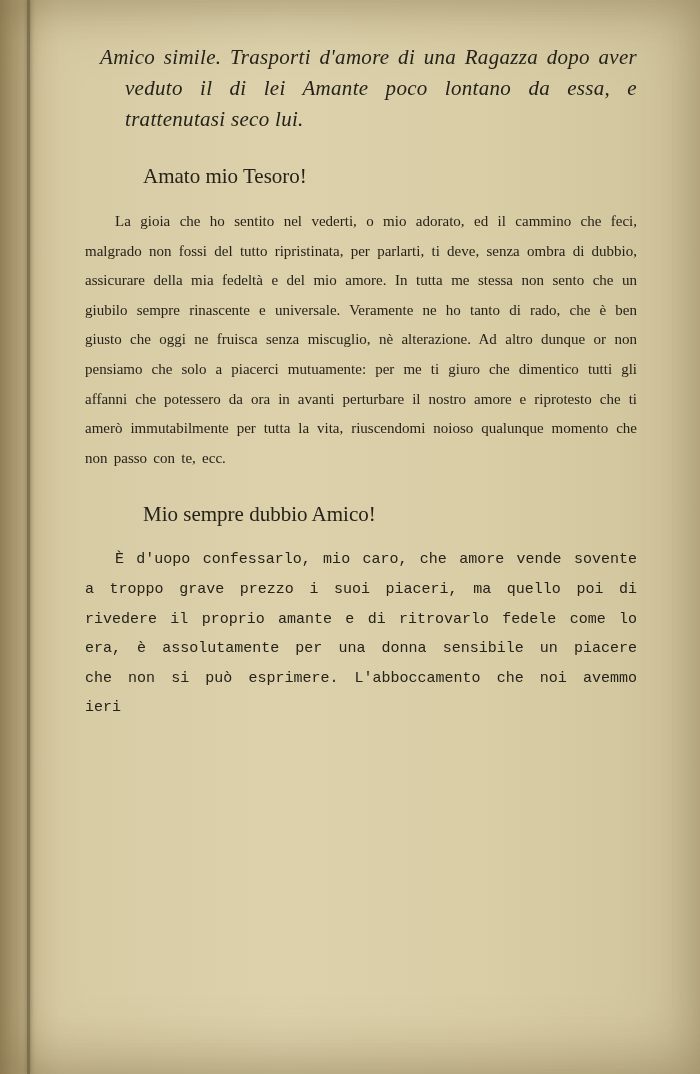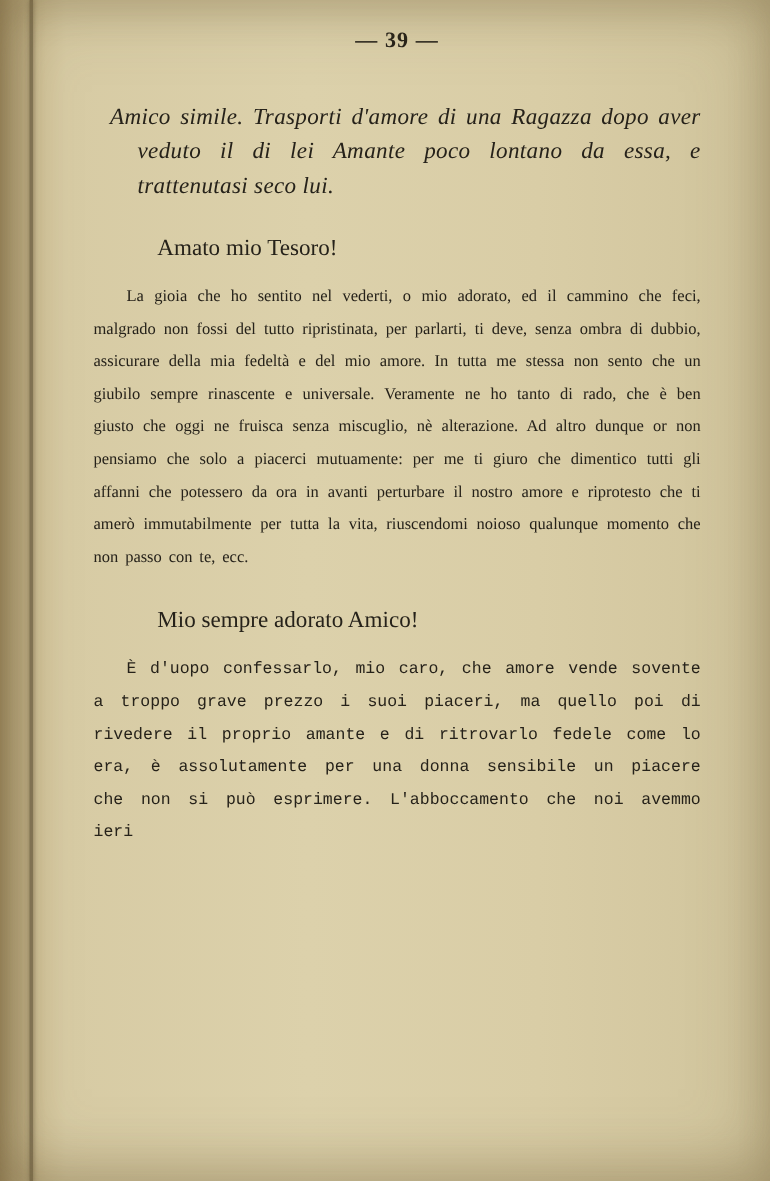--- a/index.html
+++ b/index.html
@@ -78,28 +78,27 @@
     font-family: Liberation Mono, monospace;
   }
 </style>
 </head>
 <body>
 
 <div class="gutter-line"></div>
 
 <div class="content">
 
-  <div class="page-number">— 39 —</div>
 
   <p class="letter-heading">Amico simile. Trasporti d'amore di una Ragazza dopo aver veduto il di lei Amante poco lontano da essa, e trattenutasi seco lui.</p>
 
   <p class="salutation">Amato mio Tesoro!</p>
 
   <p class="letter-body">La gioia che ho sentito nel vederti, o mio adorato, ed il cammino che feci, malgrado non fossi del tutto ripristinata, per parlarti, ti deve, senza ombra di dubbio, assicurare della mia fedeltà e del mio amore. In tutta me stessa non sento che un giubilo sempre rinascente e universale. Veramente ne ho tanto di rado, che è ben giusto che oggi ne fruisca senza miscuglio, nè alterazione. Ad altro dunque or non pensiamo che solo a piacerci mutuamente: per me ti giuro che dimentico tutti gli affanni che potessero da ora in avanti perturbare il nostro amore e riprotesto che ti amerò immutabilmente per tutta la vita, riuscendomi noioso qualunque momento che non passo con te, ecc.</p>
 
 
-  <p class="salutation">Mio sempre adorato Amico!</p>
+  <p class="salutation">Mio sempre dubbio Amico!</p>
 
   <p class="letter-body continues">È d'uopo confessarlo, mio caro, che amore vende sovente a troppo grave prezzo i suoi piaceri, ma quello poi di rivedere il proprio amante e di ritrovarlo fedele come lo era, è assolutamente per una donna sensibile un piacere che non si può esprimere. L'abboccamento che noi avemmo ieri</p>
 
 </div>
 
 <div class="vignette"></div>
 
 </body></html>

